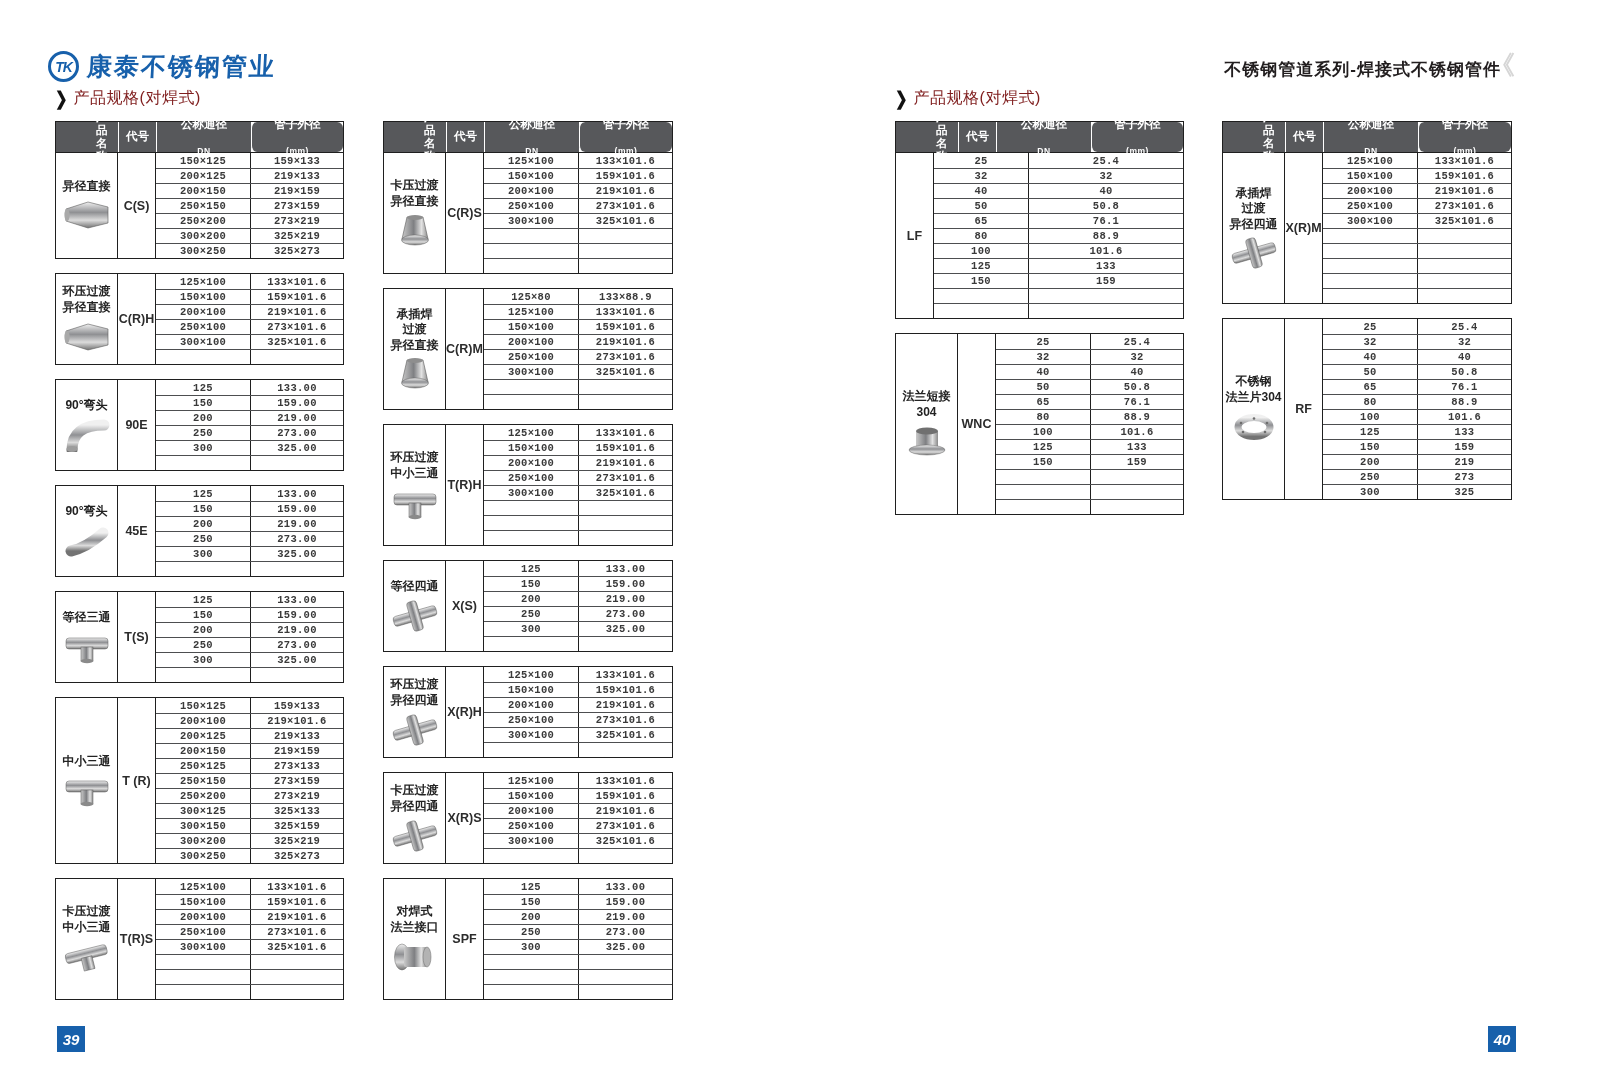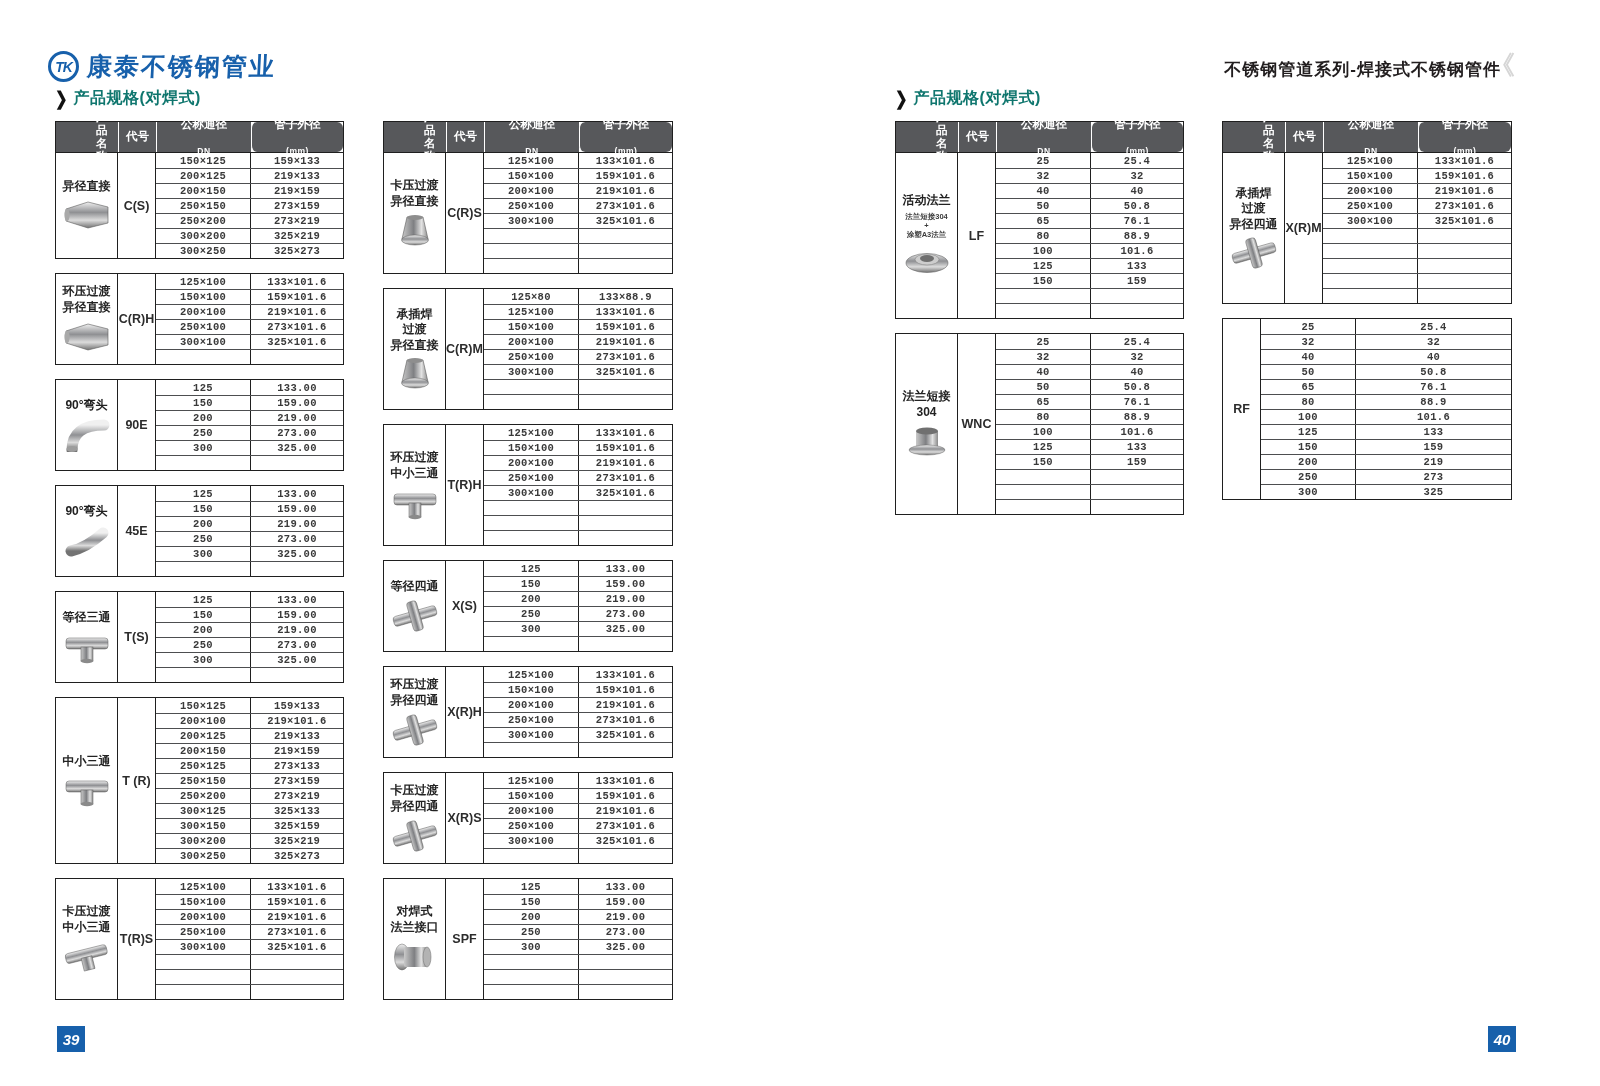--- a/index.html
+++ b/index.html
@@ -18,21 +18,21 @@
     color:var(--brand); font-weight:bold; font-style:italic; font-size:14px;
     display:flex; align-items:center; justify-content:center; letter-spacing:-1px;
   }
   .logo-text { color:var(--brand); font-weight:bold; font-size:25px; letter-spacing:2px; transform:skewX(-3deg); }
   .series-title { position:absolute; right:99px; top:58px; font-weight:bold; font-size:17px; color:#221e1f; letter-spacing:1px; }
   .corner-mark { position:absolute; left:1489px; top:48px; font-size:26px; color:#d6d6d6; font-weight:bold; }
 
   
   .section-title { position:absolute; top:88px; display:flex; align-items:center; gap:6px; }
   .section-title .arrow { font-size:15px; font-weight:bold; color:#111; transform:scaleY(1.25); }
-  .section-title .txt { font-size:16px; font-weight:bold; color:#0f766e; letter-spacing:0.5px; }
+  .section-title .txt { font-size:16px; font-weight:normal; color:#7f1d1d; letter-spacing:0.5px; }
   #sec-left { left:55px; } #sec-right { left:895px; }
 
   
   .tcol { position:absolute; top:121px; }
   #col-0 { left:55px;  width:289px; }
   #col-1 { left:383px; width:290px; }
   #col-2 { left:895px; width:289px; }
   #col-3 { left:1222px; width:290px; }
 
   .ftable { border:1px solid var(--edge); background:#fff; margin-bottom:14px; width:100%; }
@@ -808,35 +808,20 @@
         <div class="th w-dn">
           <span>公称通径</span>
           <span class="sub">DN</span>
         </div>
         <div class="th w-od">
           <span>管子外径</span>
           <span class="sub">(mm)</span>
         </div>
       </div>
       <div class="tb">
-        <div class="cell-name">
-          <div class="pname">
-            <div>活动法兰</div>
-          </div>
-          <div class="psub">
-            <div>法兰短接304</div>
-            <div>+</div>
-            <div>涂塑A3法兰</div>
-          </div>
-          <span class="photo"><svg width="46" height="34" viewBox="0 0 46 34">
-              <ellipse cx="23" cy="19" rx="21" ry="9.5" fill="url(#mg)" stroke="#666" stroke-width="0.6"></ellipse>
-              <ellipse cx="23" cy="15.5" rx="12" ry="5.5" fill="#cdcdcd" stroke="#777" stroke-width="0.5"></ellipse>
-              <ellipse cx="23" cy="14.5" rx="7" ry="3.4" fill="#6f6f6f"></ellipse>
-            </svg></span>
-        </div>
         <div class="cell-code">LF</div>
         <div class="rows">
           <div class="srow">
             <div class="dn">25</div>
             <div class="od">25.4</div>
           </div>
           <div class="srow">
             <div class="dn">32</div>
             <div class="od">32</div>
           </div>
@@ -1018,20 +1003,34 @@
           </div>
           <div class="srow">
             <div class="dn"></div>
             <div class="od"></div>
           </div>
         </div>
       </div>
     </div>
     <div class="ftable">
       <div class="tb">
+        <div class="cell-name">
+          <div class="pname">
+            <div>不锈钢</div>
+            <div>法兰片304</div>
+          </div>
+          <span class="photo"><svg width="46" height="34" viewBox="0 0 46 34">
+              <ellipse cx="23" cy="17" rx="16" ry="9.5" fill="none" stroke="url(#mg)" stroke-width="7"></ellipse>
+              <circle cx="10" cy="13" r="1.3" fill="#6e6e6e"></circle>
+              <circle cx="23" cy="8.5" r="1.3" fill="#6e6e6e"></circle>
+              <circle cx="36" cy="13" r="1.3" fill="#6e6e6e"></circle>
+              <circle cx="12" cy="22" r="1.3" fill="#6e6e6e"></circle>
+              <circle cx="34" cy="22" r="1.3" fill="#6e6e6e"></circle>
+            </svg></span>
+        </div>
         <div class="cell-code">RF</div>
         <div class="rows">
           <div class="srow">
             <div class="dn">25</div>
             <div class="od">25.4</div>
           </div>
           <div class="srow">
             <div class="dn">32</div>
             <div class="od">32</div>
           </div>

